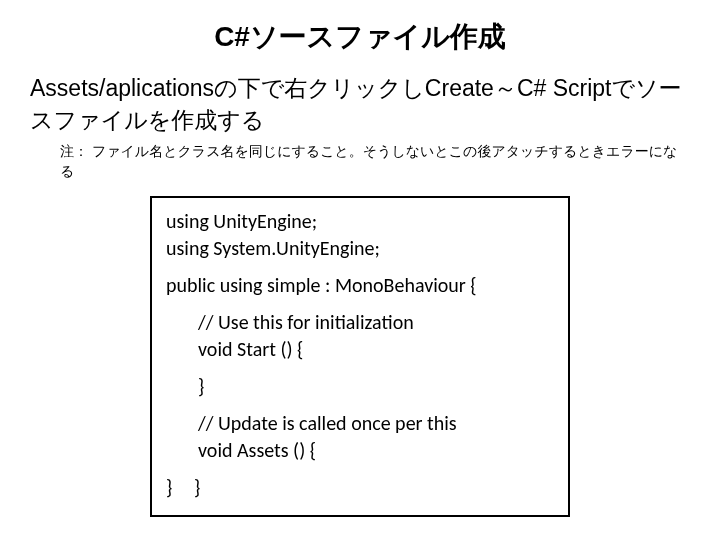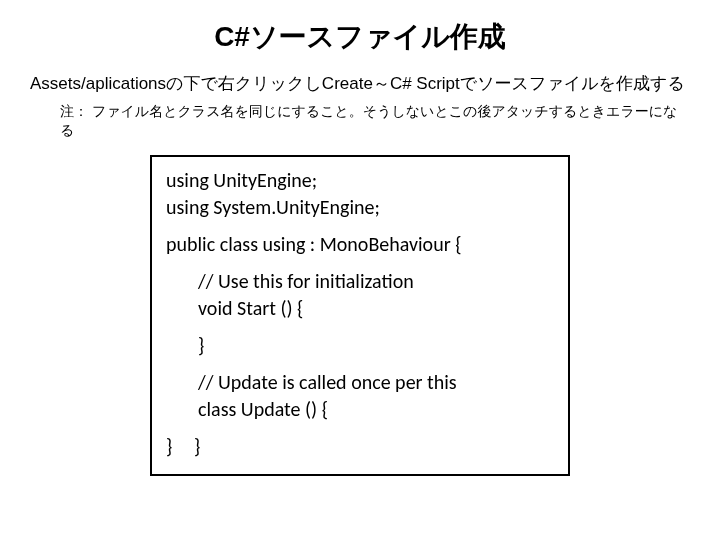--- a/index.html
+++ b/index.html
@@ -19,21 +19,21 @@
     box-sizing: border-box;
     position: relative;
   }
   .title {
     text-align: center;
     font-size: 28px;
     font-weight: bold;
     margin: 8px 0 16px 0;
   }
   .para {
-    font-size: 17px;
+    font-size: 23px;
     line-height: 1.4;
     margin: 4px 0 6px 0;
   }
   .note {
     font-size: 14px;
     line-height: 1.4;
     margin: 2px 0 14px 30px;
   }
   .codebox {
     border: 2px solid #000;
@@ -60,32 +60,32 @@
   <div class="para">Assets/aplicationsの下で右クリックしCreate～C# Scriptでソースファイルを作成する</div>
 
   <div class="note">注： ファイル名とクラス名を同じにすること。そうしないとこの後アタッチするときエラーになる</div>
 
   <div class="codebox">
     <div class="blk">
       <div>using UnityEngine;</div>
       <div>using System.UnityEngine;</div>
     </div>
     <div class="blk">
-      <div>public class using : MonoBehaviour {</div>
+      <div>public using simple : MonoBehaviour {</div>
     </div>
     <div class="ind1 blk">
       <div>// Use this for initialization</div>
       <div>void Start () {</div>
     </div>
     <div class="ind1 blk">
       <div>}</div>
     </div>
     <div class="ind1 blk">
       <div>// Update is called once per this</div>
-      <div>class Update () {</div>
+      <div>void Assets () {</div>
     </div>
     <div class="row">
       <div class="close-outer">}</div>
       <div>}</div>
     </div>
   </div>
 
 </div>
 
 </body></html>

